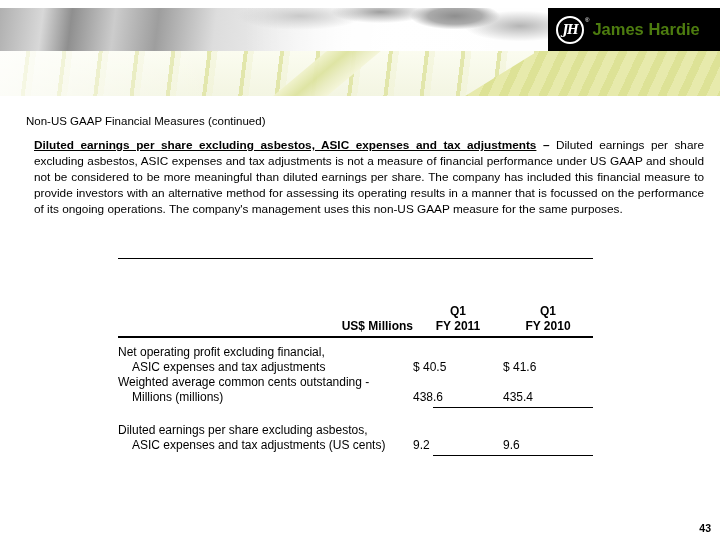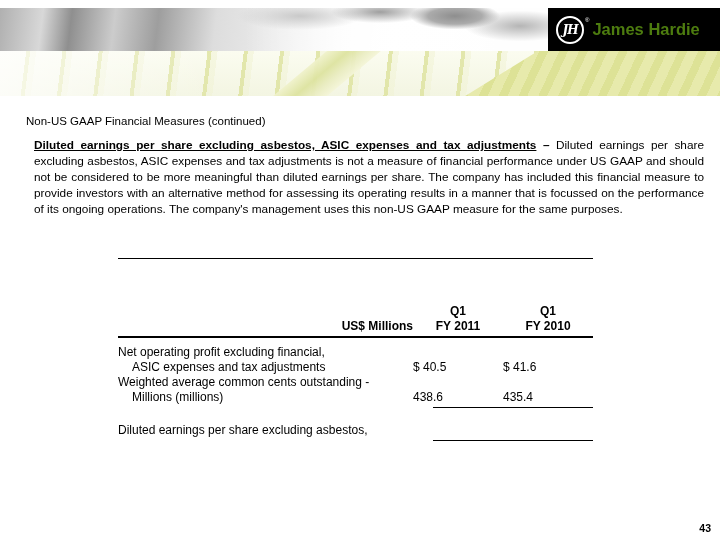--- a/index.html
+++ b/index.html
@@ -140,16 +140,21 @@
   <div class="trow">
     <div class="tlabel indent">Millions (millions)</div>
     <div class="tv">438.6</div>
     <div class="tv">435.4</div>
   </div>
   <div class="vuline"></div>
 
   <div class="trow gap">
     <div class="tlabel">Diluted earnings per share excluding asbestos,</div>
   </div>
+  <div class="trow">
+    <div class="tlabel indent">ASIC expenses and tax adjustments (US cents)</div>
+    <div class="tv">9.2</div>
+    <div class="tv">9.6</div>
+  </div>
   <div class="vuline"></div>
 </div>
 
 <div class="page-num">43</div>
 
 </body></html>

